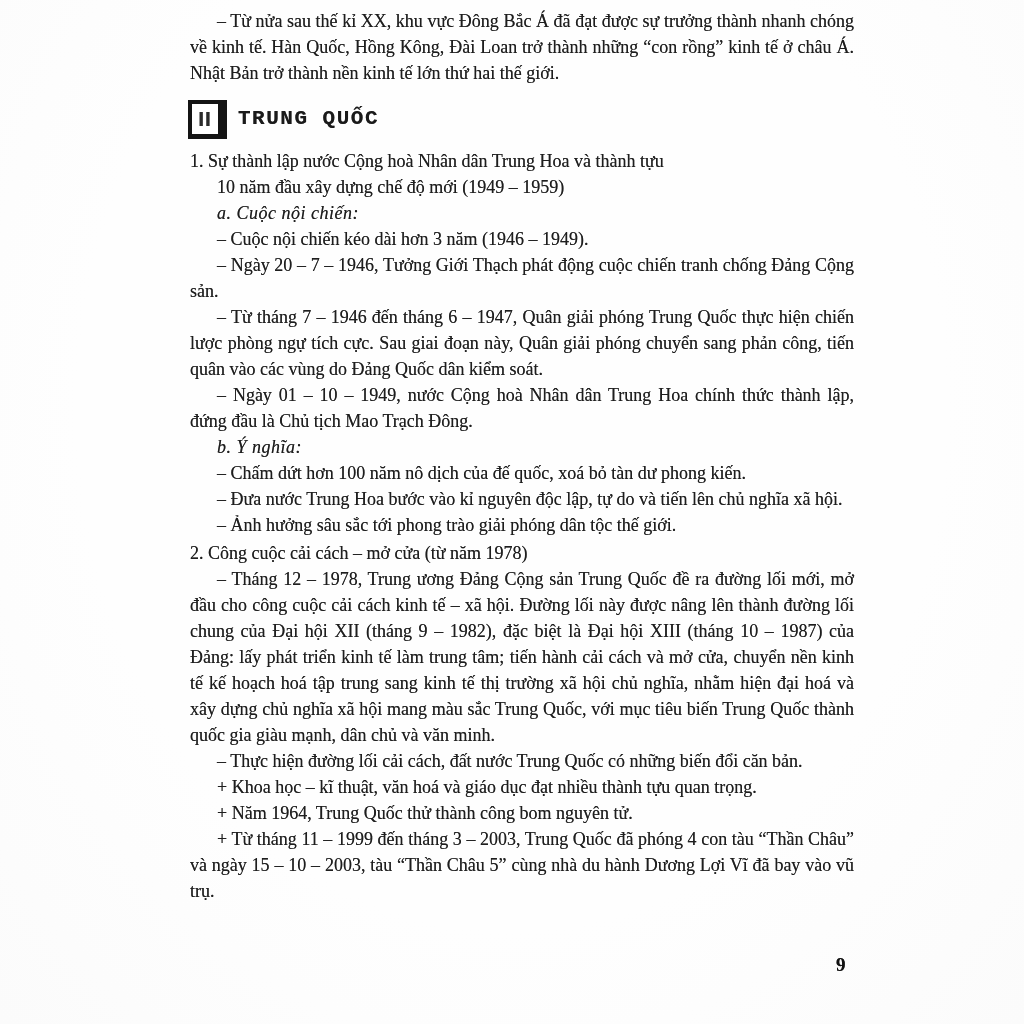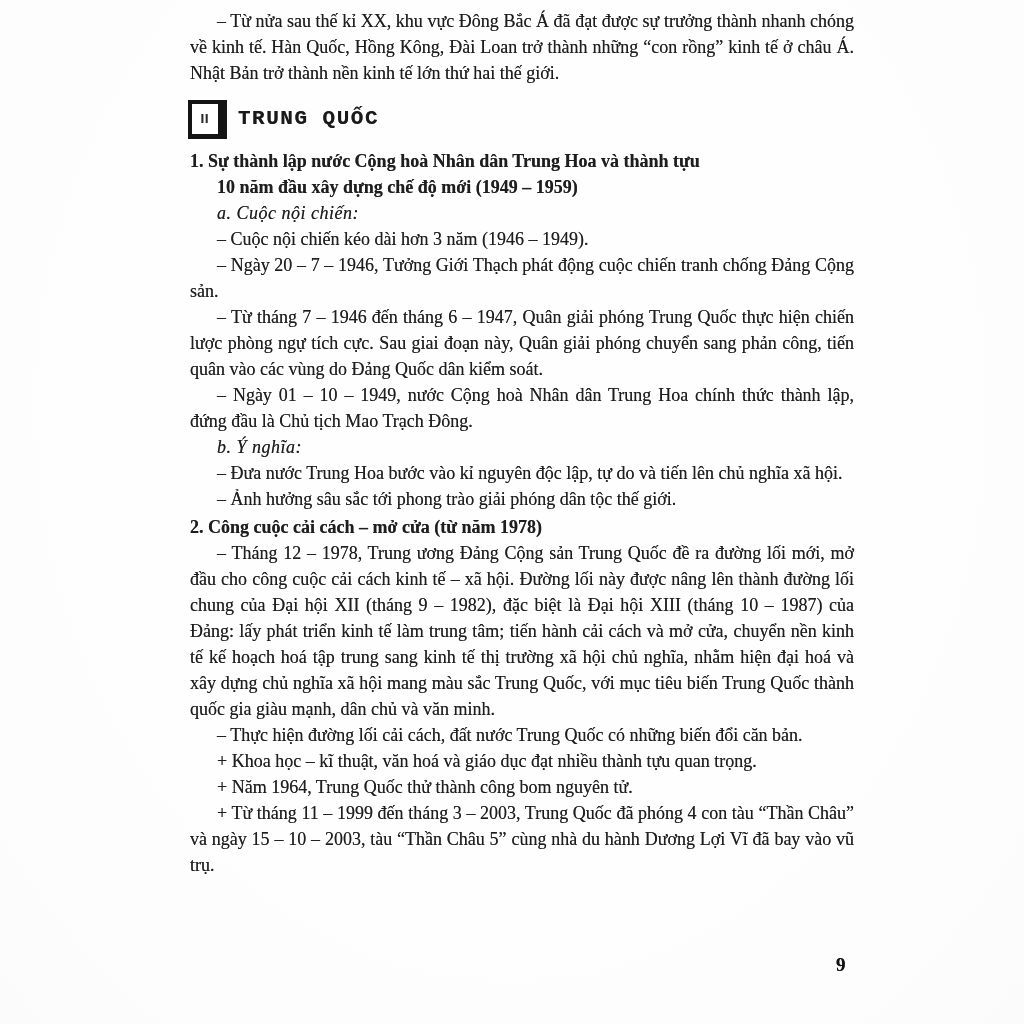--- a/index.html
+++ b/index.html
@@ -44,36 +44,36 @@
   .section-badge {
     width: 26px;
     height: 30px;
     border: 4px solid #141414;
     border-right-width: 9px;
     border-bottom-width: 5px;
     background: #ffffff;
     color: #2a2a2a;
     font-family: "Liberation Sans", sans-serif;
     font-weight: 700;
-    font-size: 12px;
+    font-size: 21px;
     display: flex;
     align-items: center;
     justify-content: center;
     letter-spacing: 1px;
   }
   .section-title {
     margin-left: 11px;
     font-family: Liberation Mono, monospace;
     font-weight: 700;
     font-size: 21px;
     letter-spacing: 1.5px;
     color: #1a1a1a;
   }
   .h-num {
-    font-weight: 700;
+    font-weight: 400;
     margin: 2px 0 0 0;
     text-align: justify;
   }
   .h-num .cont-line {
     padding-left: 27px;
   }
   .sub-head {
     margin: 0;
     padding-left: 27px;
     font-weight: 400;
@@ -111,20 +111,21 @@
 
     <p class="sub-head">a. Cuộc nội chiến:</p>
 
     <p class="body-par">– Cuộc nội chiến kéo dài hơn 3 năm (1946 – 1949).</p>
     <p class="body-par">– Ngày 20 – 7 – 1946, Tưởng Giới Thạch phát động cuộc chiến tranh chống Đảng Cộng sản.</p>
     <p class="body-par">– Từ tháng 7 – 1946 đến tháng 6 – 1947, Quân giải phóng Trung Quốc thực hiện chiến lược phòng ngự tích cực. Sau giai đoạn này, Quân giải phóng chuyển sang phản công, tiến quân vào các vùng do Đảng Quốc dân kiểm soát.</p>
     <p class="body-par">– Ngày 01 – 10 – 1949, nước Cộng hoà Nhân dân Trung Hoa chính thức thành lập, đứng đầu là Chủ tịch Mao Trạch Đông.</p>
 
     <p class="sub-head">b. Ý nghĩa:</p>
 
+    <p class="body-par">– Chấm dứt hơn 100 năm nô dịch của đế quốc, xoá bỏ tàn dư phong kiến.</p>
     <p class="body-par">– Đưa nước Trung Hoa bước vào kỉ nguyên độc lập, tự do và tiến lên chủ nghĩa xã hội.</p>
     <p class="body-par">– Ảnh hưởng sâu sắc tới phong trào giải phóng dân tộc thế giới.</p>
 
     <p class="h-num">2. Công cuộc cải cách – mở cửa (từ năm 1978)</p>
 
     <p class="body-par">– Tháng 12 – 1978, Trung ương Đảng Cộng sản Trung Quốc đề ra đường lối mới, mở đầu cho công cuộc cải cách kinh tế – xã hội. Đường lối này được nâng lên thành đường lối chung của Đại hội XII (tháng 9 – 1982), đặc biệt là Đại hội XIII (tháng 10 – 1987) của Đảng: lấy phát triển kinh tế làm trung tâm; tiến hành cải cách và mở cửa, chuyển nền kinh tế kế hoạch hoá tập trung sang kinh tế thị trường xã hội chủ nghĩa, nhằm hiện đại hoá và xây dựng chủ nghĩa xã hội mang màu sắc Trung Quốc, với mục tiêu biến Trung Quốc thành quốc gia giàu mạnh, dân chủ và văn minh.</p>
     <p class="body-par">– Thực hiện đường lối cải cách, đất nước Trung Quốc có những biến đổi căn bản.</p>
     <p class="body-par">+ Khoa học – kĩ thuật, văn hoá và giáo dục đạt nhiều thành tựu quan trọng.</p>
     <p class="body-par">+ Năm 1964, Trung Quốc thử thành công bom nguyên tử.</p>
     <p class="body-par">+ Từ tháng 11 – 1999 đến tháng 3 – 2003, Trung Quốc đã phóng 4 con tàu “Thần Châu” và ngày 15 – 10 – 2003, tàu “Thần Châu 5” cùng nhà du hành Dương Lợi Vĩ đã bay vào vũ trụ.</p>

